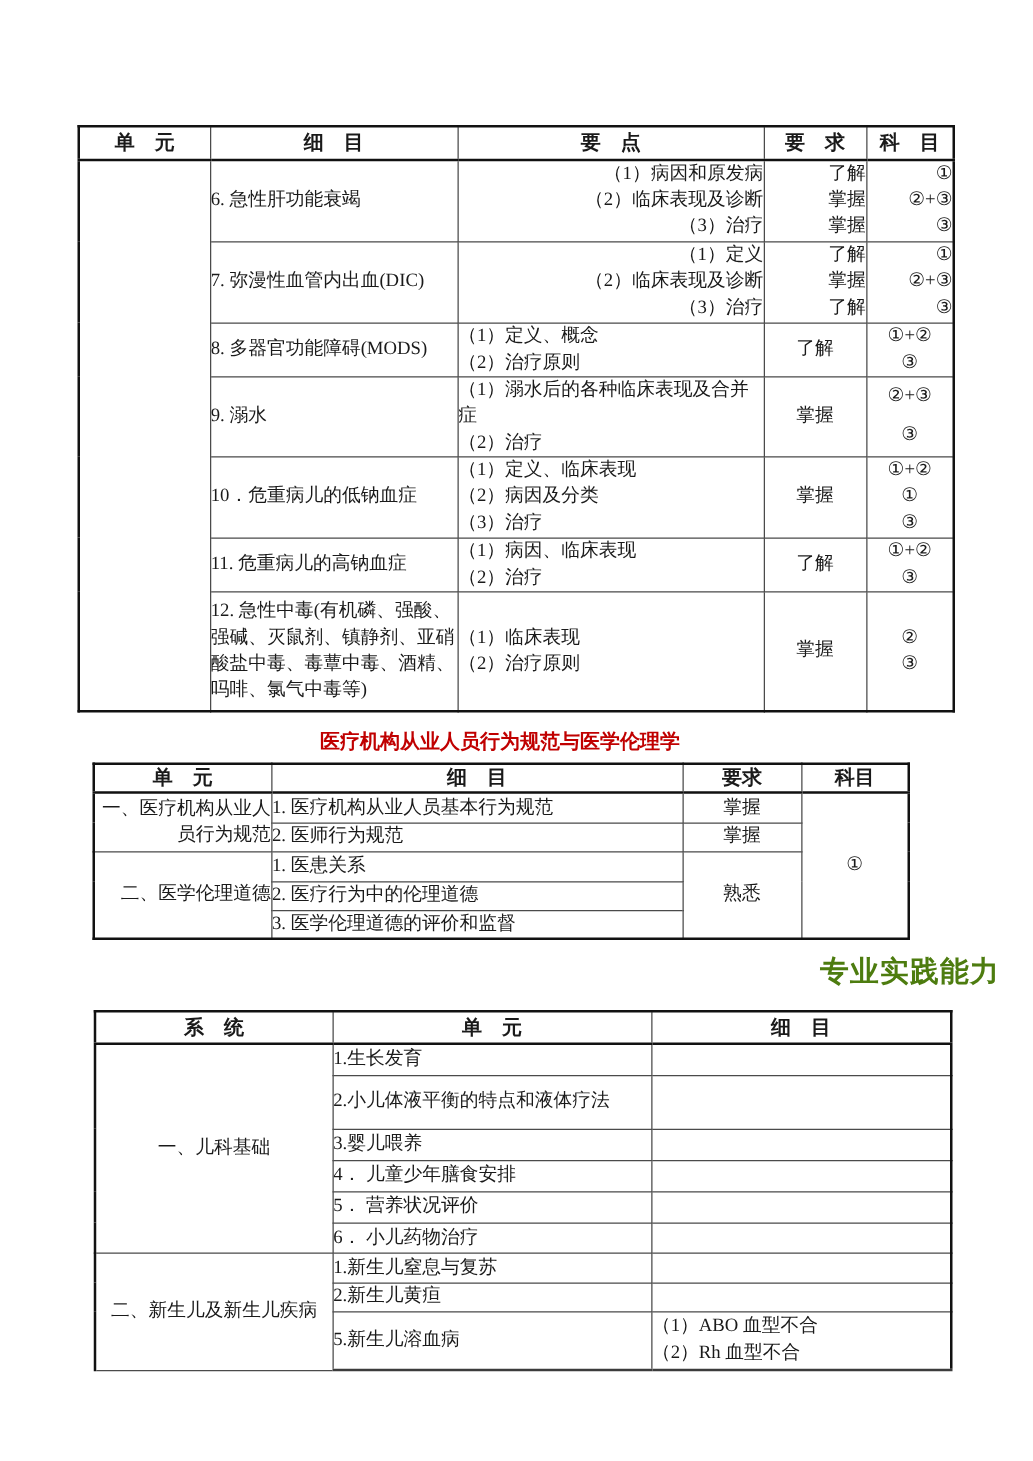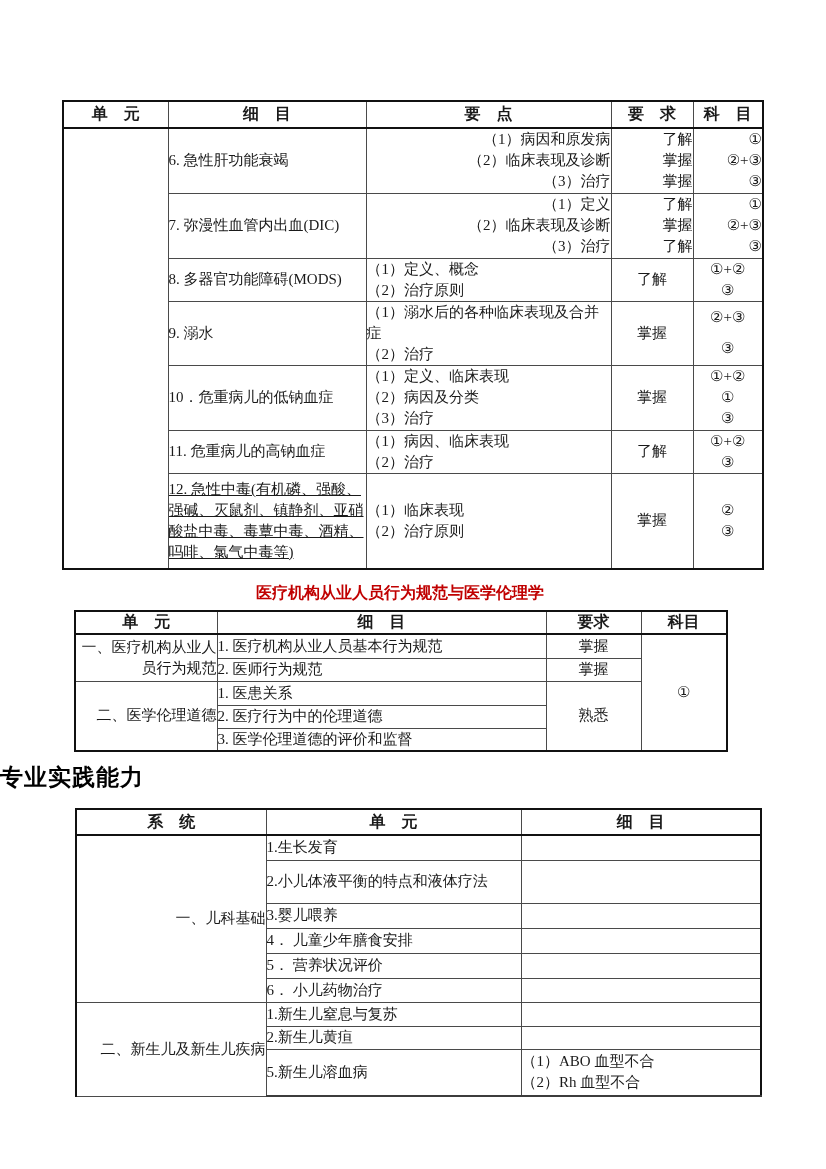--- a/index.html
+++ b/index.html
@@ -12,32 +12,32 @@
   .t td{font-size:15px;border:1px solid #4a4a4a;line-height:21px;
         vertical-align:middle;padding:0;overflow:hidden;}
   .t1{left:62px;top:100px;width:700px;border:2px solid #111;}
   .t2{left:74px;top:610px;width:652px;border:2px solid #111;}
   .t3{left:75px;top:808px;width:685px;border:2px solid #111;border-bottom:none;}
   .t3 tr.lastrow td{border-bottom:2px solid #3c3c3c;}
   .item{padding:0 4px 0 7px;text-align:left;}
   .pts{padding:0 4px 0 10px;text-align:left;}
   .req,.subj{text-align:center;}
   .top{vertical-align:top;padding-top:1px;text-align:right;}
-  .tight{line-height:16px;text-decoration:underline;}
+  .tight{line-height:16px;}
   .vspread{display:flex;flex-direction:column;justify-content:space-between;height:52px;}
   .unit2{padding:1px 2px 0 6px;text-align:right;vertical-align:top;margin-top:20px;}
   .item2{padding:0 2px 0 8px;text-align:left;}
-  .sys{padding:0 2px 0 10px;text-align:right;}
+  .sys{padding:0 2px 0 10px;text-align:center;}
   .u3{padding:0 2px 0 8px;text-align:left;}
   .d3{padding:0 2px 0 8px;text-align:left;}
   .greenb{border-bottom:3px solid #00B050;}
   .title2{position:absolute;left:0;top:583px;width:800px;text-align:center;
           font-size:16px;font-weight:bold;color:#c00000;}
-  .title3{position:absolute;left:0;top:762px;width:800px;text-align:left;
-          font-size:23px;font-weight:bold;color:#000000;letter-spacing:1px;}
+  .title3{position:absolute;left:0;top:762px;width:800px;text-align:right;
+          font-size:23px;font-weight:bold;color:#4d7c0f;letter-spacing:1px;}
   .footer{position:absolute;left:0;top:1097px;width:800px;text-align:center;font-size:14px;color:#222;}
 </style>
 </head>
 <body>
 
 <div class="page">
 
   <table class="t t1">
     <colgroup>
       <col style="width:105px">

